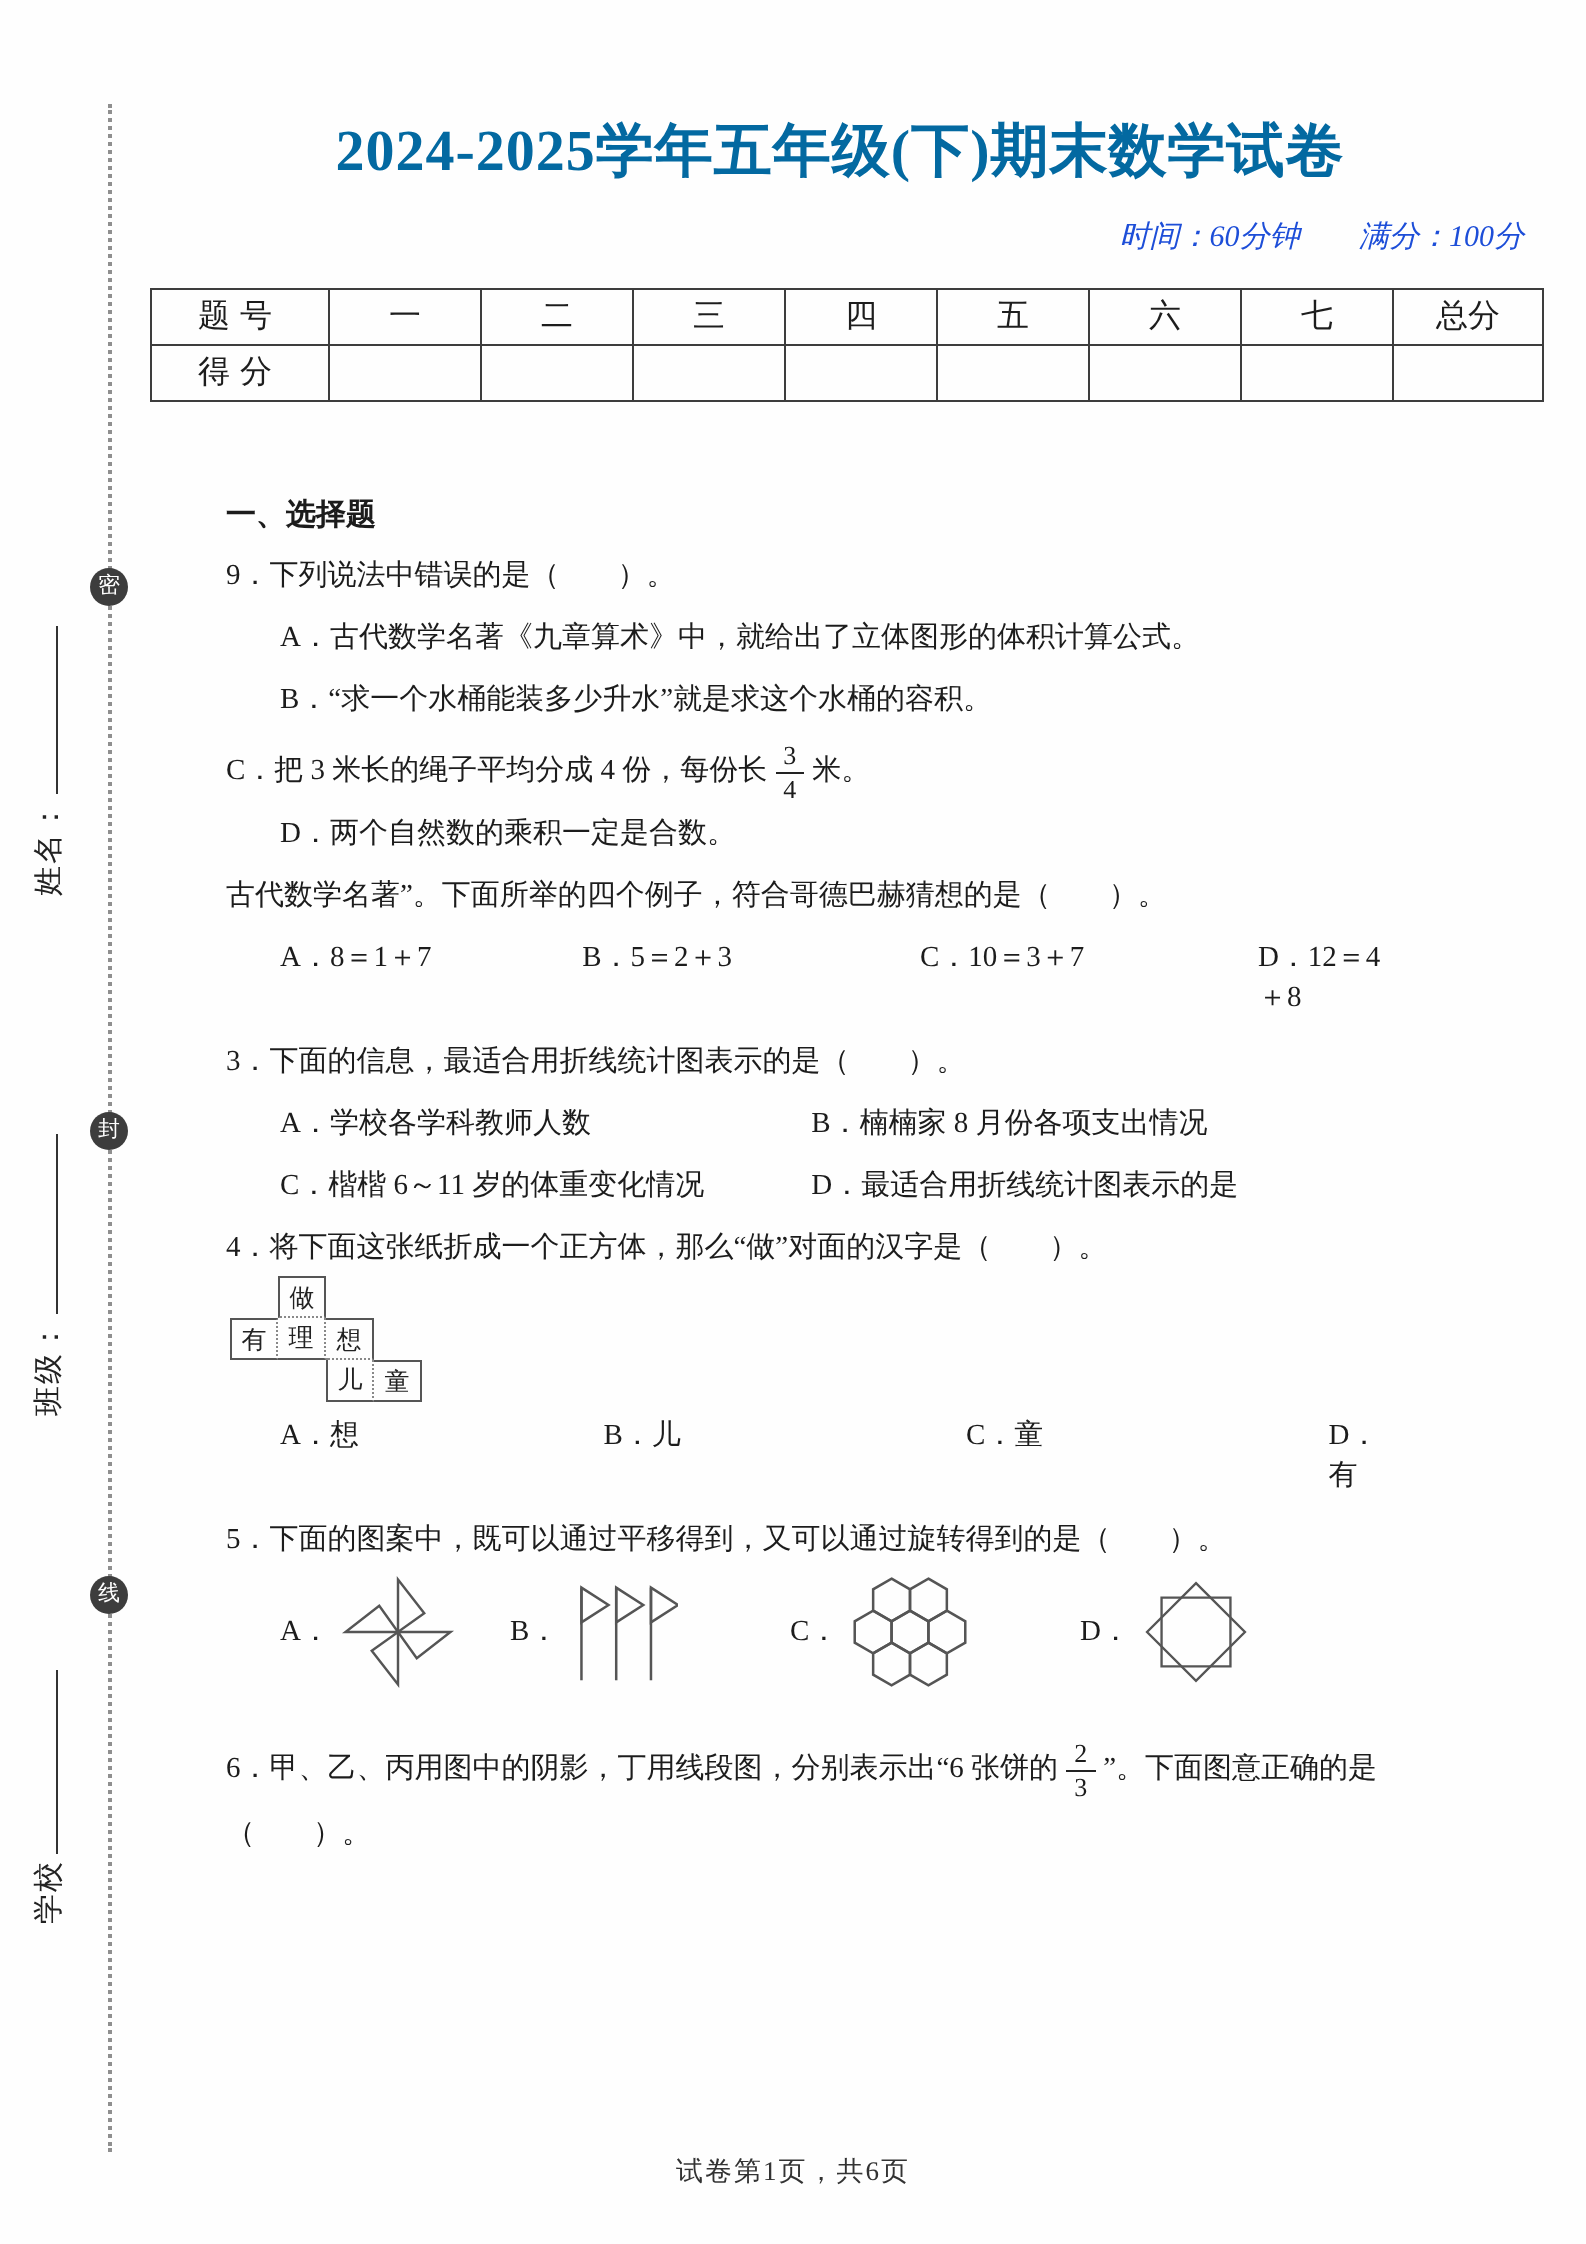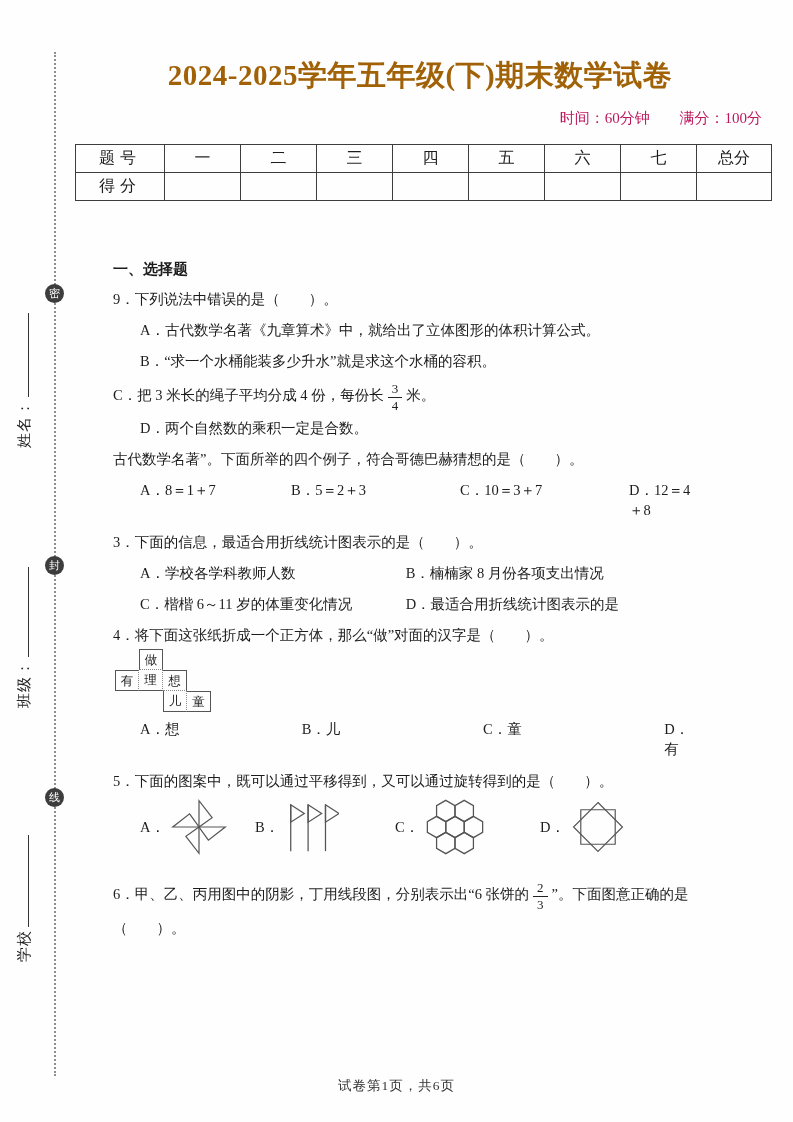--- a/index.html
+++ b/index.html
@@ -20,34 +20,34 @@
     position:absolute;transform:rotate(-90deg);transform-origin:0 0;
     white-space:nowrap;font-size:15px;color:#222;letter-spacing:1px;
   }
   .v-label .fill-line{display:inline-block;border-bottom:1.5px solid #333;height:4px;margin-left:3px;}
   .lbl-name{left:15px;top:448px;} .lbl-name .fill-line{width:84px;}
   .lbl-class{left:15px;top:708px;} .lbl-class .fill-line{width:90px;}
   .lbl-school{left:15px;top:962px;} .lbl-school .fill-line{width:92px;}
   
   .title{
     position:absolute;left:75px;top:56px;width:690px;text-align:center;
-    font-size:29px;font-weight:bold;color:#a16207;letter-spacing:0.5px;
-  }
-  .info-line{position:absolute;top:109px;right:31px;font-size:15px;color:#be185d;}
+    font-size:29px;font-weight:bold;color:#0369a1;letter-spacing:0.5px;
+  }
+  .info-line{position:absolute;top:109px;right:31px;font-size:15px;color:#1d4ed8;font-style:italic;}
   .info-line span{margin-left:26px;}
   
   table.score{position:absolute;left:75px;top:144px;border-collapse:collapse;table-layout:fixed;}
   table.score th,table.score td{
     border:1.6px solid #3d3d3d;height:27px;text-align:center;vertical-align:middle;
     font-size:16px;font-weight:normal;color:#1d1d1d;padding:0;
   }
   table.score .c0{width:88px;letter-spacing:5px;} table.score .cm{width:75px;} table.score .cl{width:74px;}
   
   .questions{position:absolute;left:113px;top:243px;width:590px;font-size:14.5px;line-height:20px;color:#1c1c1c;}
-  .sec-title{font-weight:bold;font-size:15px;margin:16px 0 10px 0;}
+  .sec-title{font-weight:bold;font-size:15px;margin:5px 0 10px 0;}
   .stem{margin:0 0 11px 0;}
   .opt-line{margin:0 0 11px 27px;}
   .opt-row{display:flex;margin:0 0 12px 27px;gap:44px;}
   .opt-row .o1{width:120px;} .opt-row .o2{width:140px;} .opt-row .o3{width:140px;}
   .two-col .c-left{display:inline-block;width:262px;}
   .frac{display:inline-block;vertical-align:middle;text-align:center;line-height:1.05;font-size:13px;margin:0 4px;}
   .frac .num{display:block;border-bottom:1.2px solid #222;padding:0 4px 1px;}
   .frac .den{display:block;padding-top:1px;}
   .frac-line{margin:0 0 6px 0;}
   

